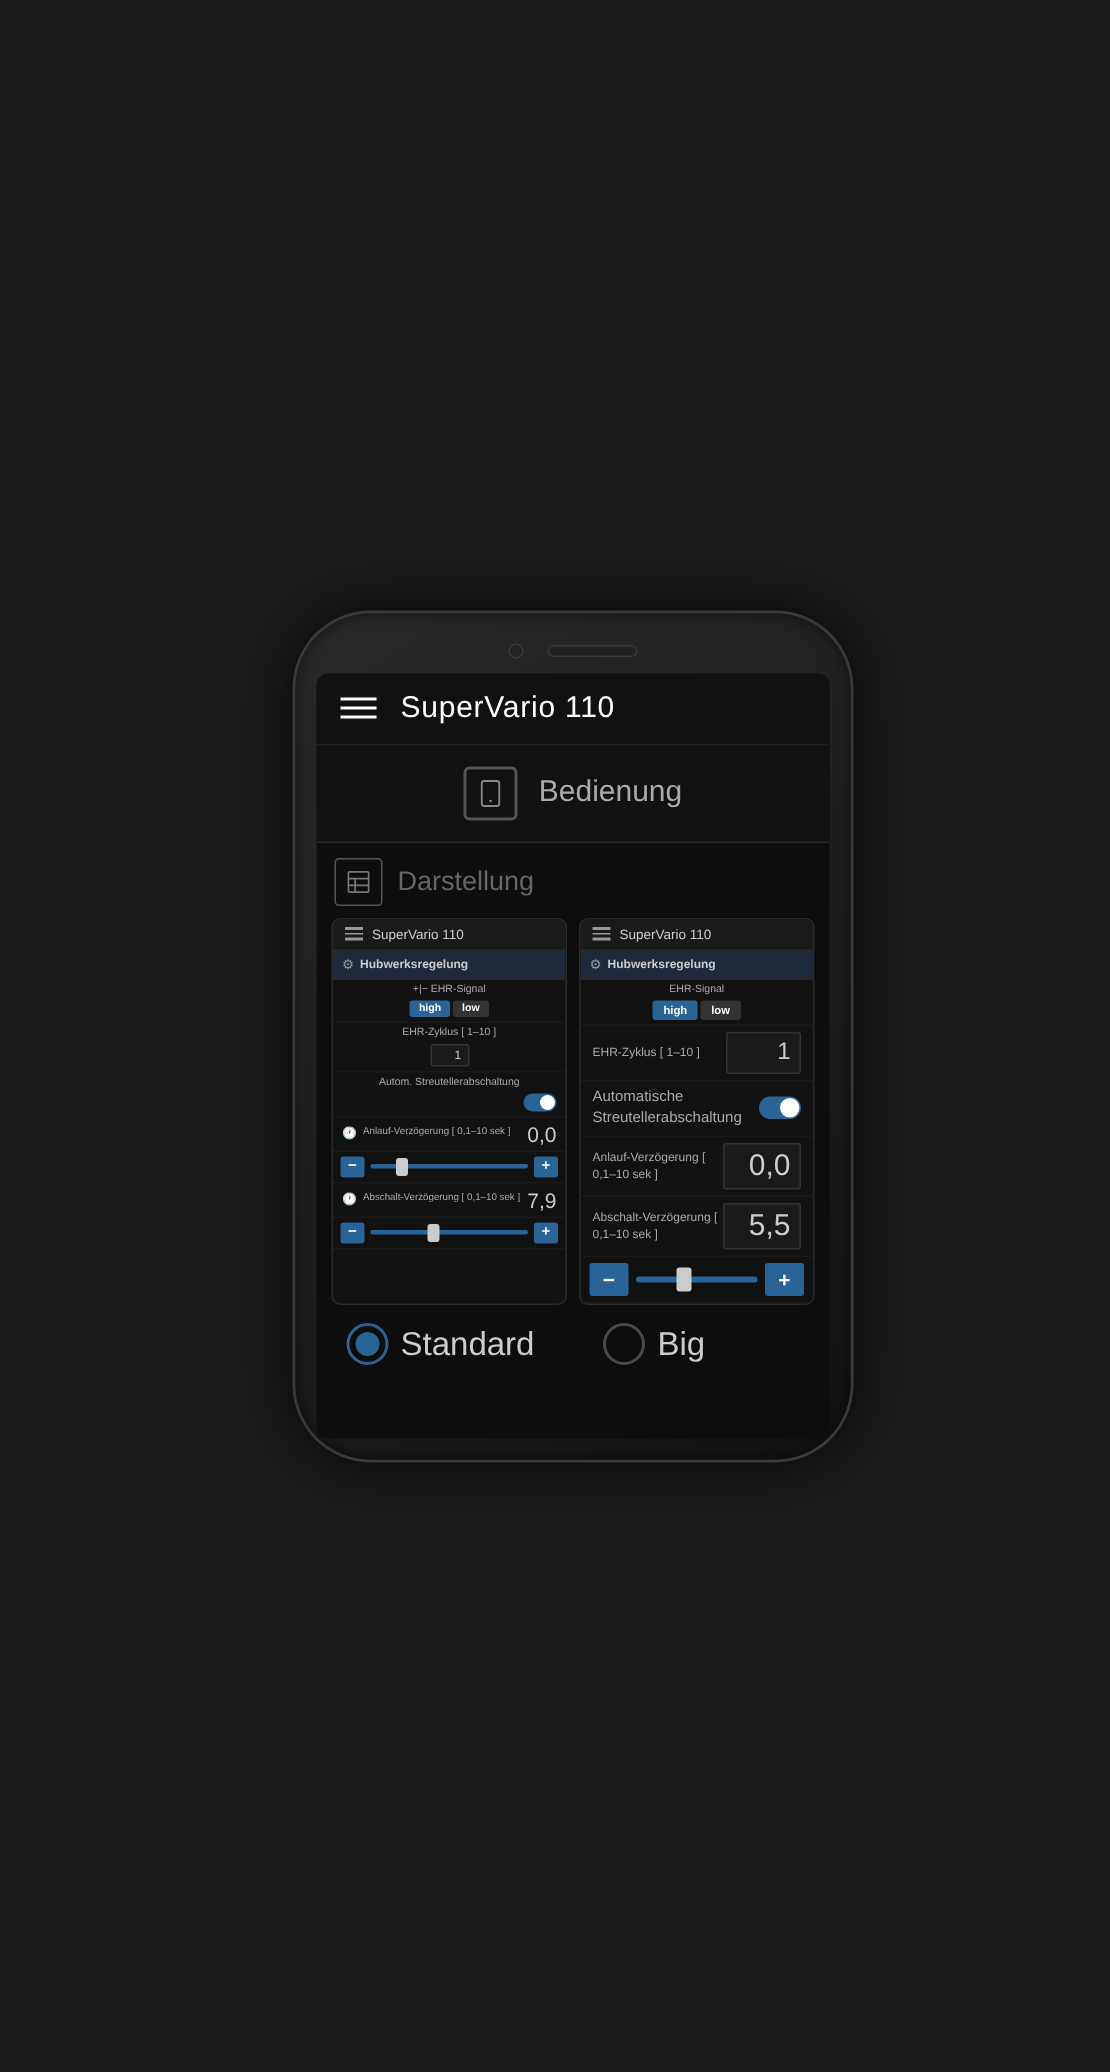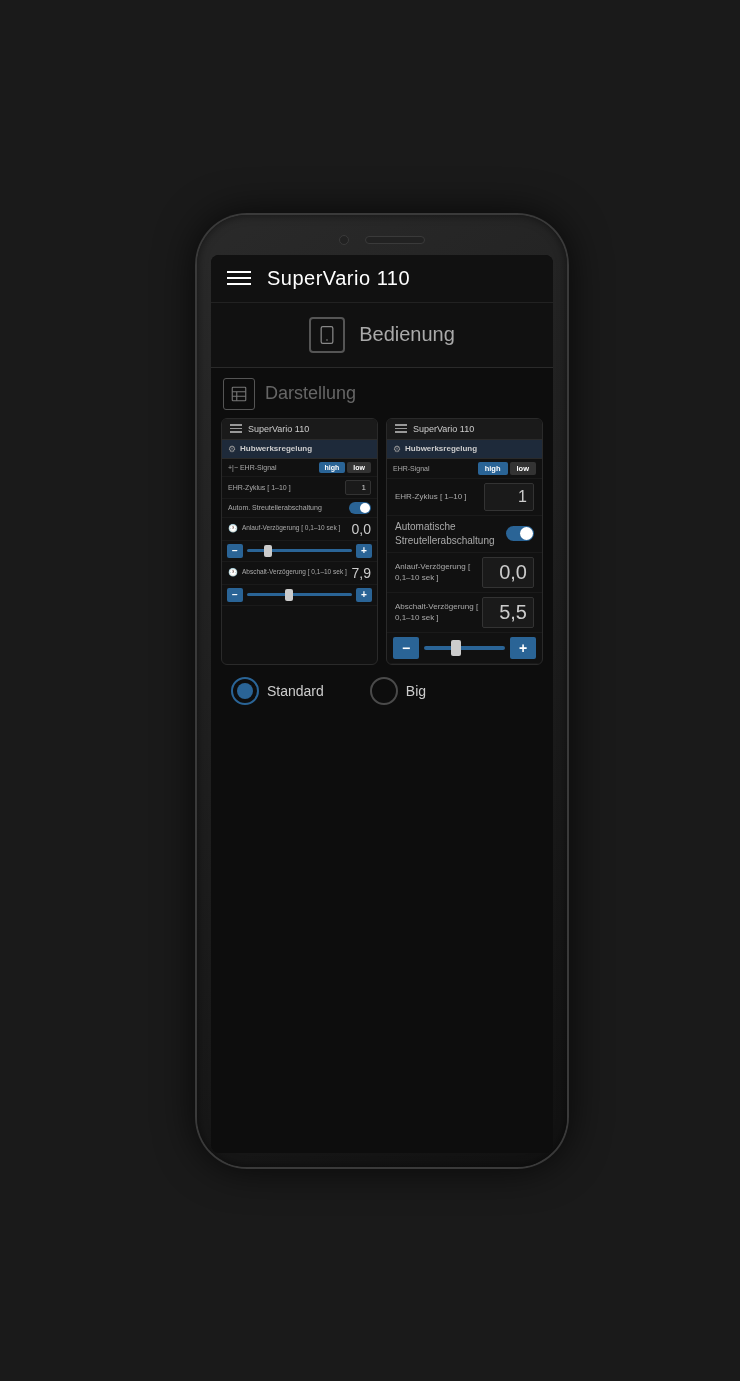--- a/index.html
+++ b/index.html
@@ -7,21 +7,21 @@
       background: #1a1a1a;
       display: flex;
       justify-content: center;
       align-items: center;
       min-height: 100vh;
       font-family: 'Arial', sans-serif;
     }
 
     .phone-outer {
       width: 370px;
-      height: 952px;
+      height: 564px;
       background: linear-gradient(145deg, #2a2a2a, #111111);
       border-radius: 50px;
       padding: 14px;
       box-shadow: 0 0 0 2px #3a3a3a, 0 0 40px rgba(0,0,0,0.8), inset 0 0 10px rgba(0,0,0,0.5);
       position: relative;
       display: flex;
       flex-direction: column;
       margin-left: 24px;
     }
 
@@ -211,20 +211,21 @@
       color: #999;
       font-size: 9px;
     }
 
     .mini-row {
       display: flex;
       align-items: center;
       padding: 3px 6px;
       border-bottom: 1px solid #1a1a1a;
       gap: 4px;
+      flex-direction: column;
     }
 
     .mini-row-label {
       color: #aaa;
       font-size: 7px;
       flex: 1;
     }
 
     .mini-btn-group {
       display: flex;
@@ -393,21 +394,21 @@
     .radio-circle.selected::after {
       content: '';
       width: 16px;
       height: 16px;
       border-radius: 50%;
       background: #2a6496;
     }
 
     .radio-label {
       color: #ccc;
-      font-size: 14px;
+      font-size: 22px;
       font-weight: 500;
     }
 
     
     .big-card .mini-card-title {
       font-size: 9px;
     }
 
     .big-card .mini-section-title {
       font-size: 8px;

